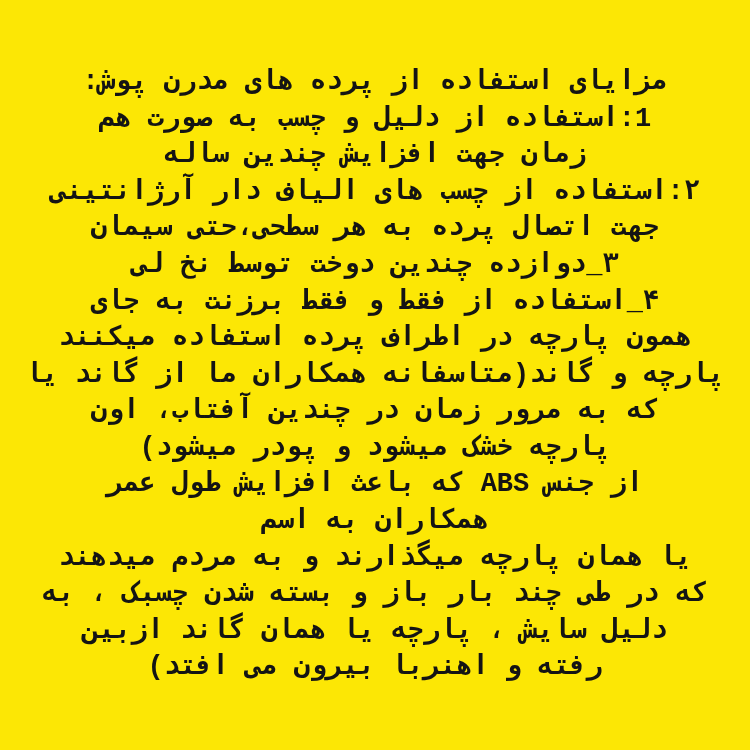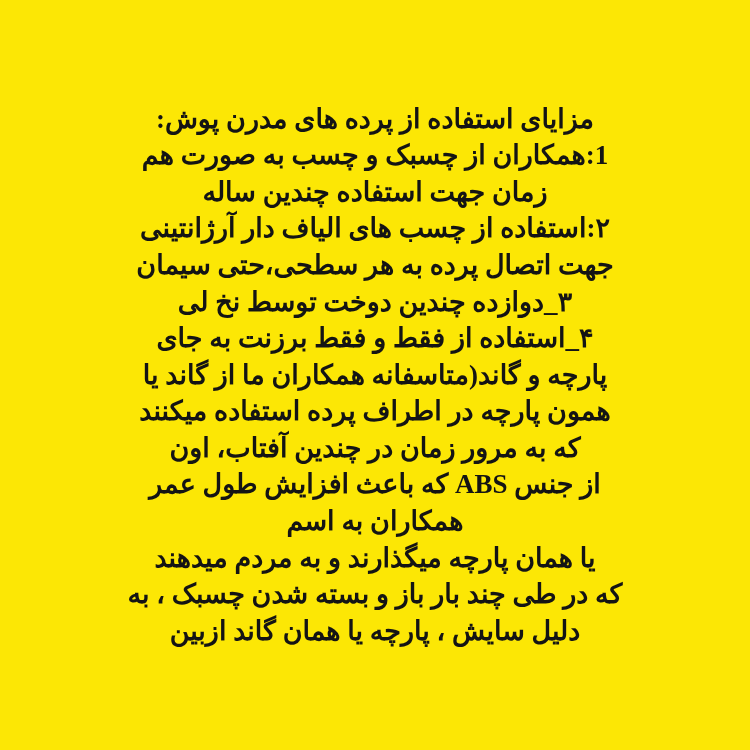--- a/index.html
+++ b/index.html
@@ -10,46 +10,48 @@
     overflow: hidden;
   }
   .post {
     width: 750px;
     height: 750px;
     box-sizing: border-box;
     display: flex;
     flex-direction: column;
     justify-content: center;
     direction: rtl;
-    font-family: Liberation Serif, serif;
+    font-family: Liberation Mono, monospace;
   }
   .text-line {
     display: block;
     width: 100%;
     text-align: center;
     font-size: 27px;
     font-weight: bold;
     line-height: 36.6px;
     height: 36.6px;
     white-space: nowrap;
     letter-spacing: 0px;
   }
 </style>
 </head>
 <body style="background-color: rgb(252, 231, 5);">
 
 <div class="post" style="color: rgb(20, 20, 20);">
   <div class="text-line">مزایای استفاده از پرده های مدرن پوش:</div>
-  <div class="text-line">1:همکاران از چسبک و چسب به صورت هم</div>
-  <div class="text-line">زمان جهت استفاده چندین ساله</div>
+  <div class="text-line">1:استفاده از دلیل و چسب به صورت هم</div>
+  <div class="text-line">زمان جهت افزایش چندین ساله</div>
   <div class="text-line">۲:استفاده از چسب های الیاف دار آرژانتینی</div>
   <div class="text-line">جهت اتصال پرده به هر سطحی،حتی سیمان</div>
   <div class="text-line">۳_دوازده چندین دوخت توسط نخ لی</div>
   <div class="text-line">۴_استفاده از فقط و فقط برزنت به جای</div>
+  <div class="text-line">همون پارچه در اطراف پرده استفاده میکنند</div>
   <div class="text-line">پارچه و گاند(متاسفانه همکاران ما از گاند یا</div>
-  <div class="text-line">همون پارچه در اطراف پرده استفاده میکنند</div>
   <div class="text-line">که به مرور زمان در چندین آفتاب، اون</div>
+  <div class="text-line">پارچه خشک میشود و پودر میشود)</div>
   <div class="text-line">از جنس ABS که باعث افزایش طول عمر</div>
   <div class="text-line">همکاران به اسم</div>
   <div class="text-line">یا همان پارچه میگذارند و به مردم میدهند</div>
   <div class="text-line">که در طی چند بار باز و بسته شدن چسبک ، به</div>
   <div class="text-line">دلیل سایش ، پارچه یا همان گاند ازبین</div>
+  <div class="text-line">رفته و اهنربا بیرون می افتد)</div>
 </div>
 
 </body></html>

